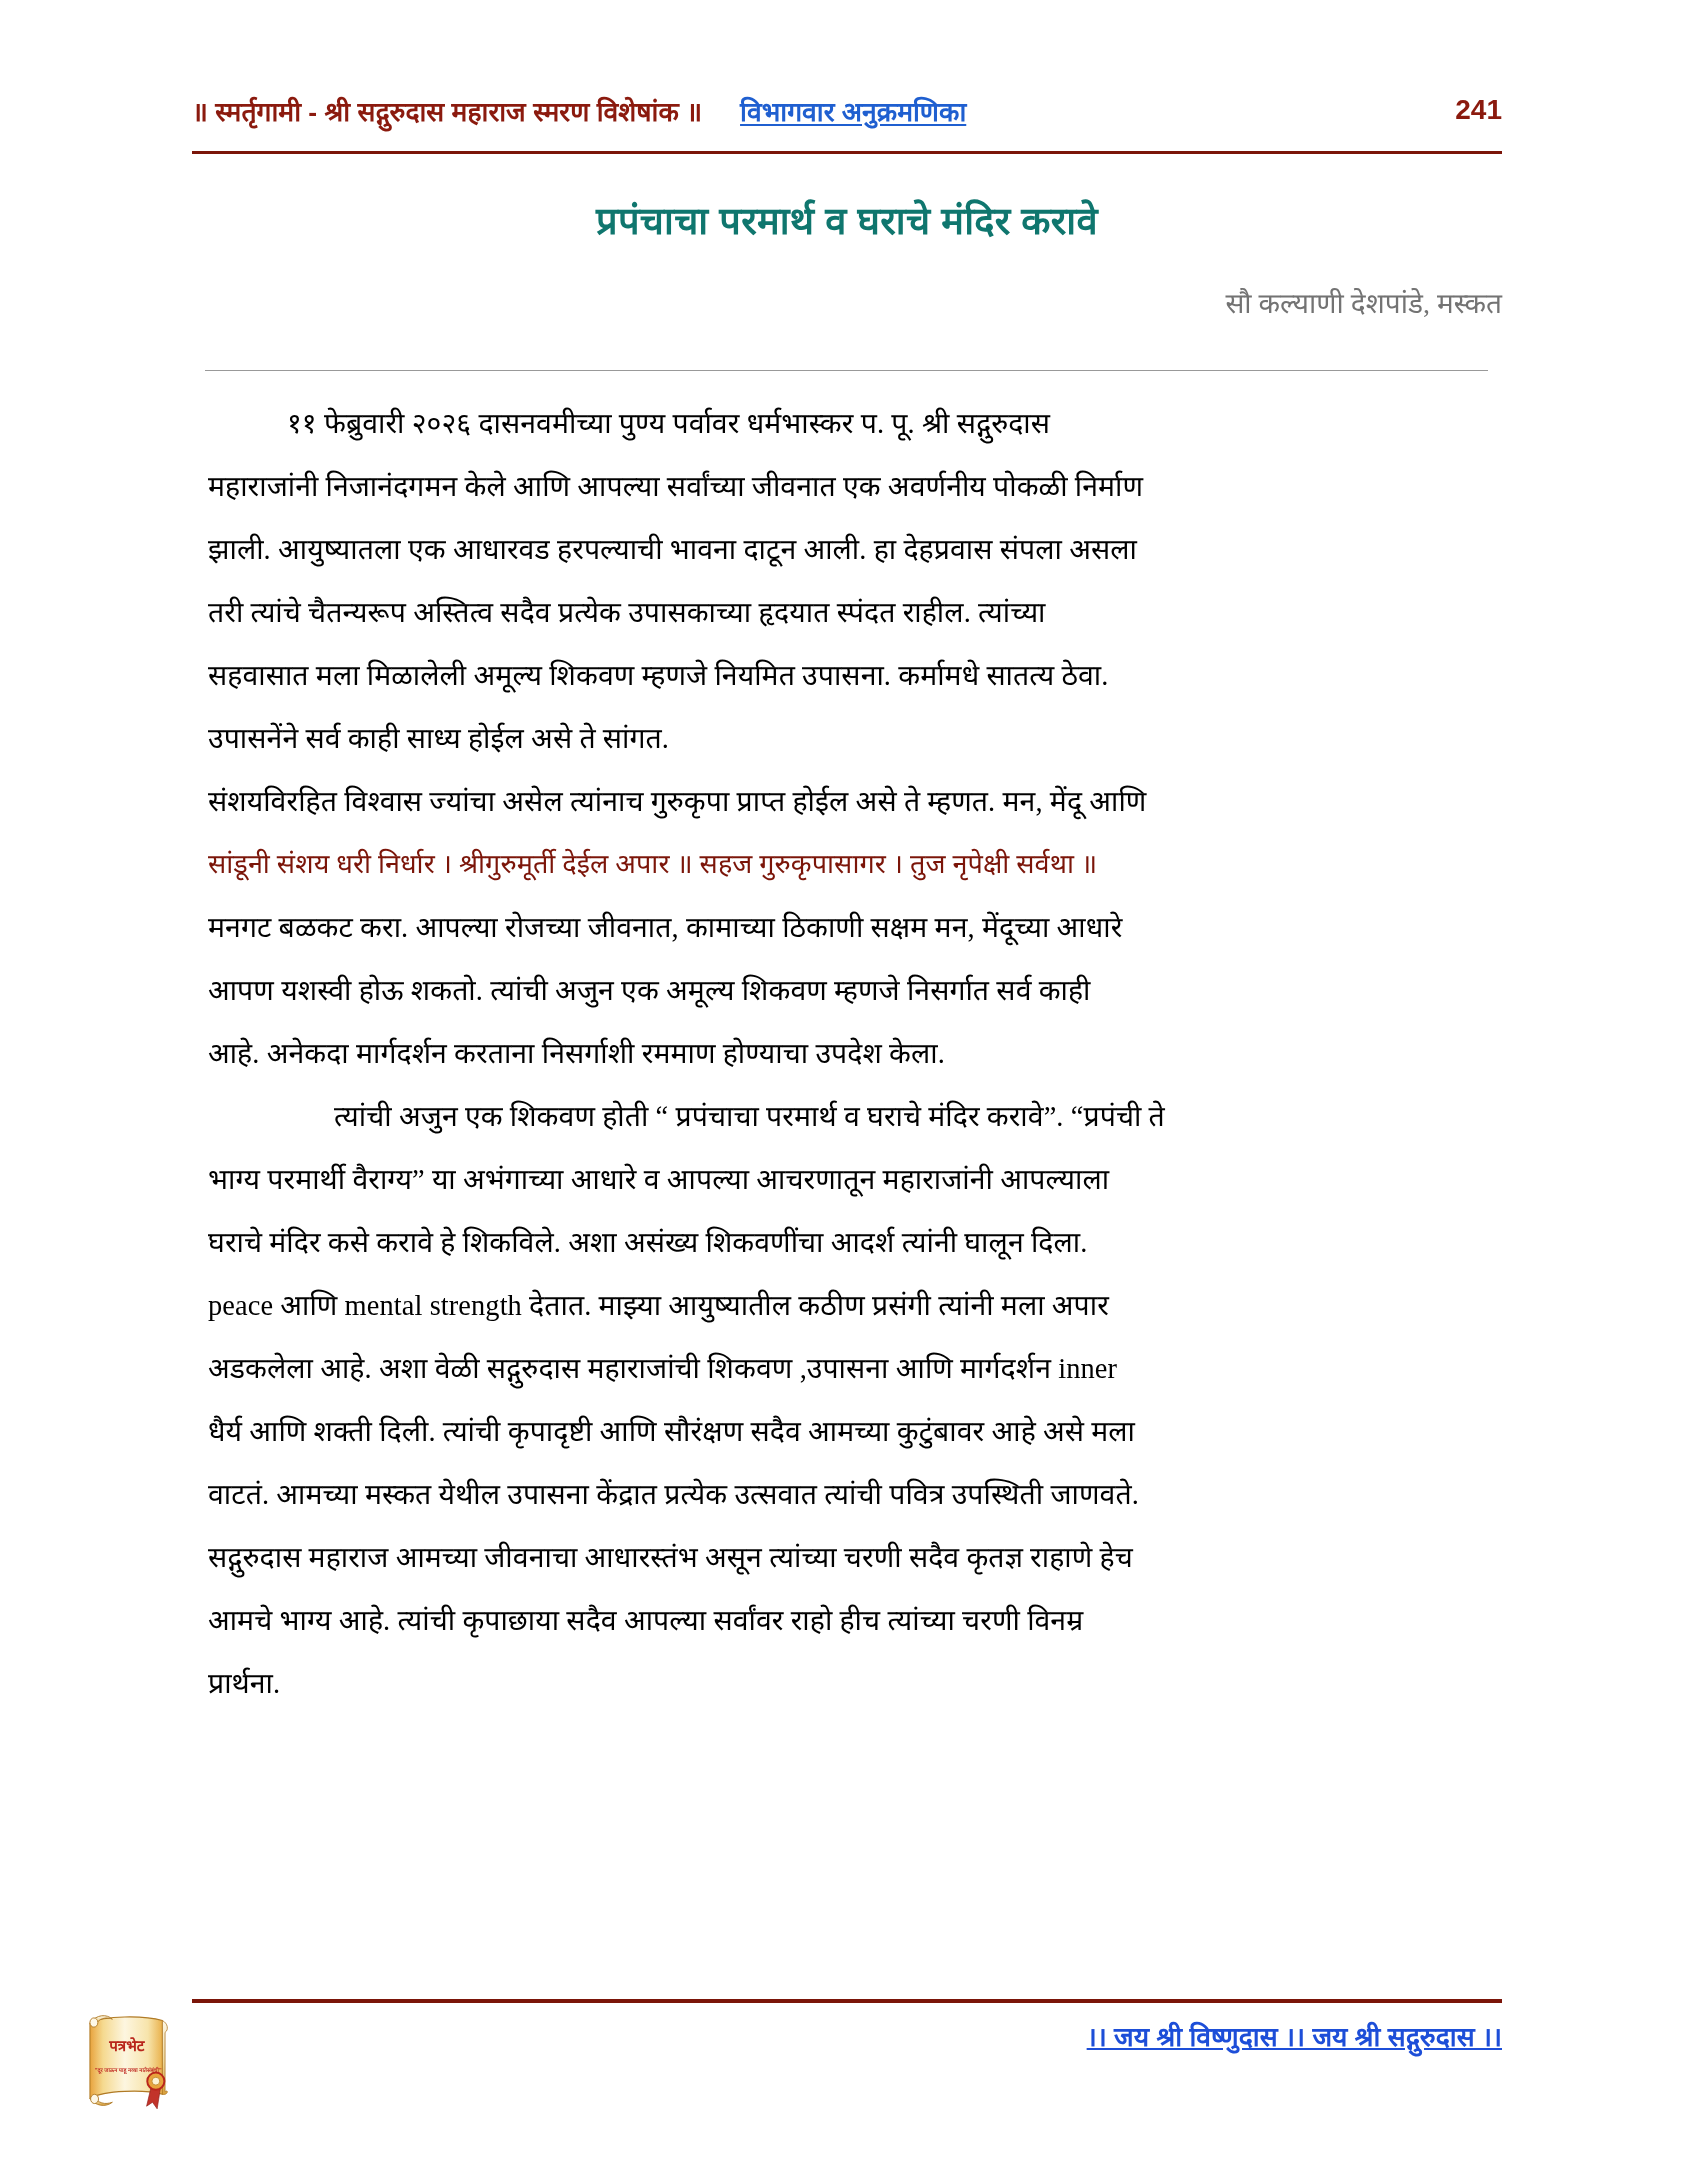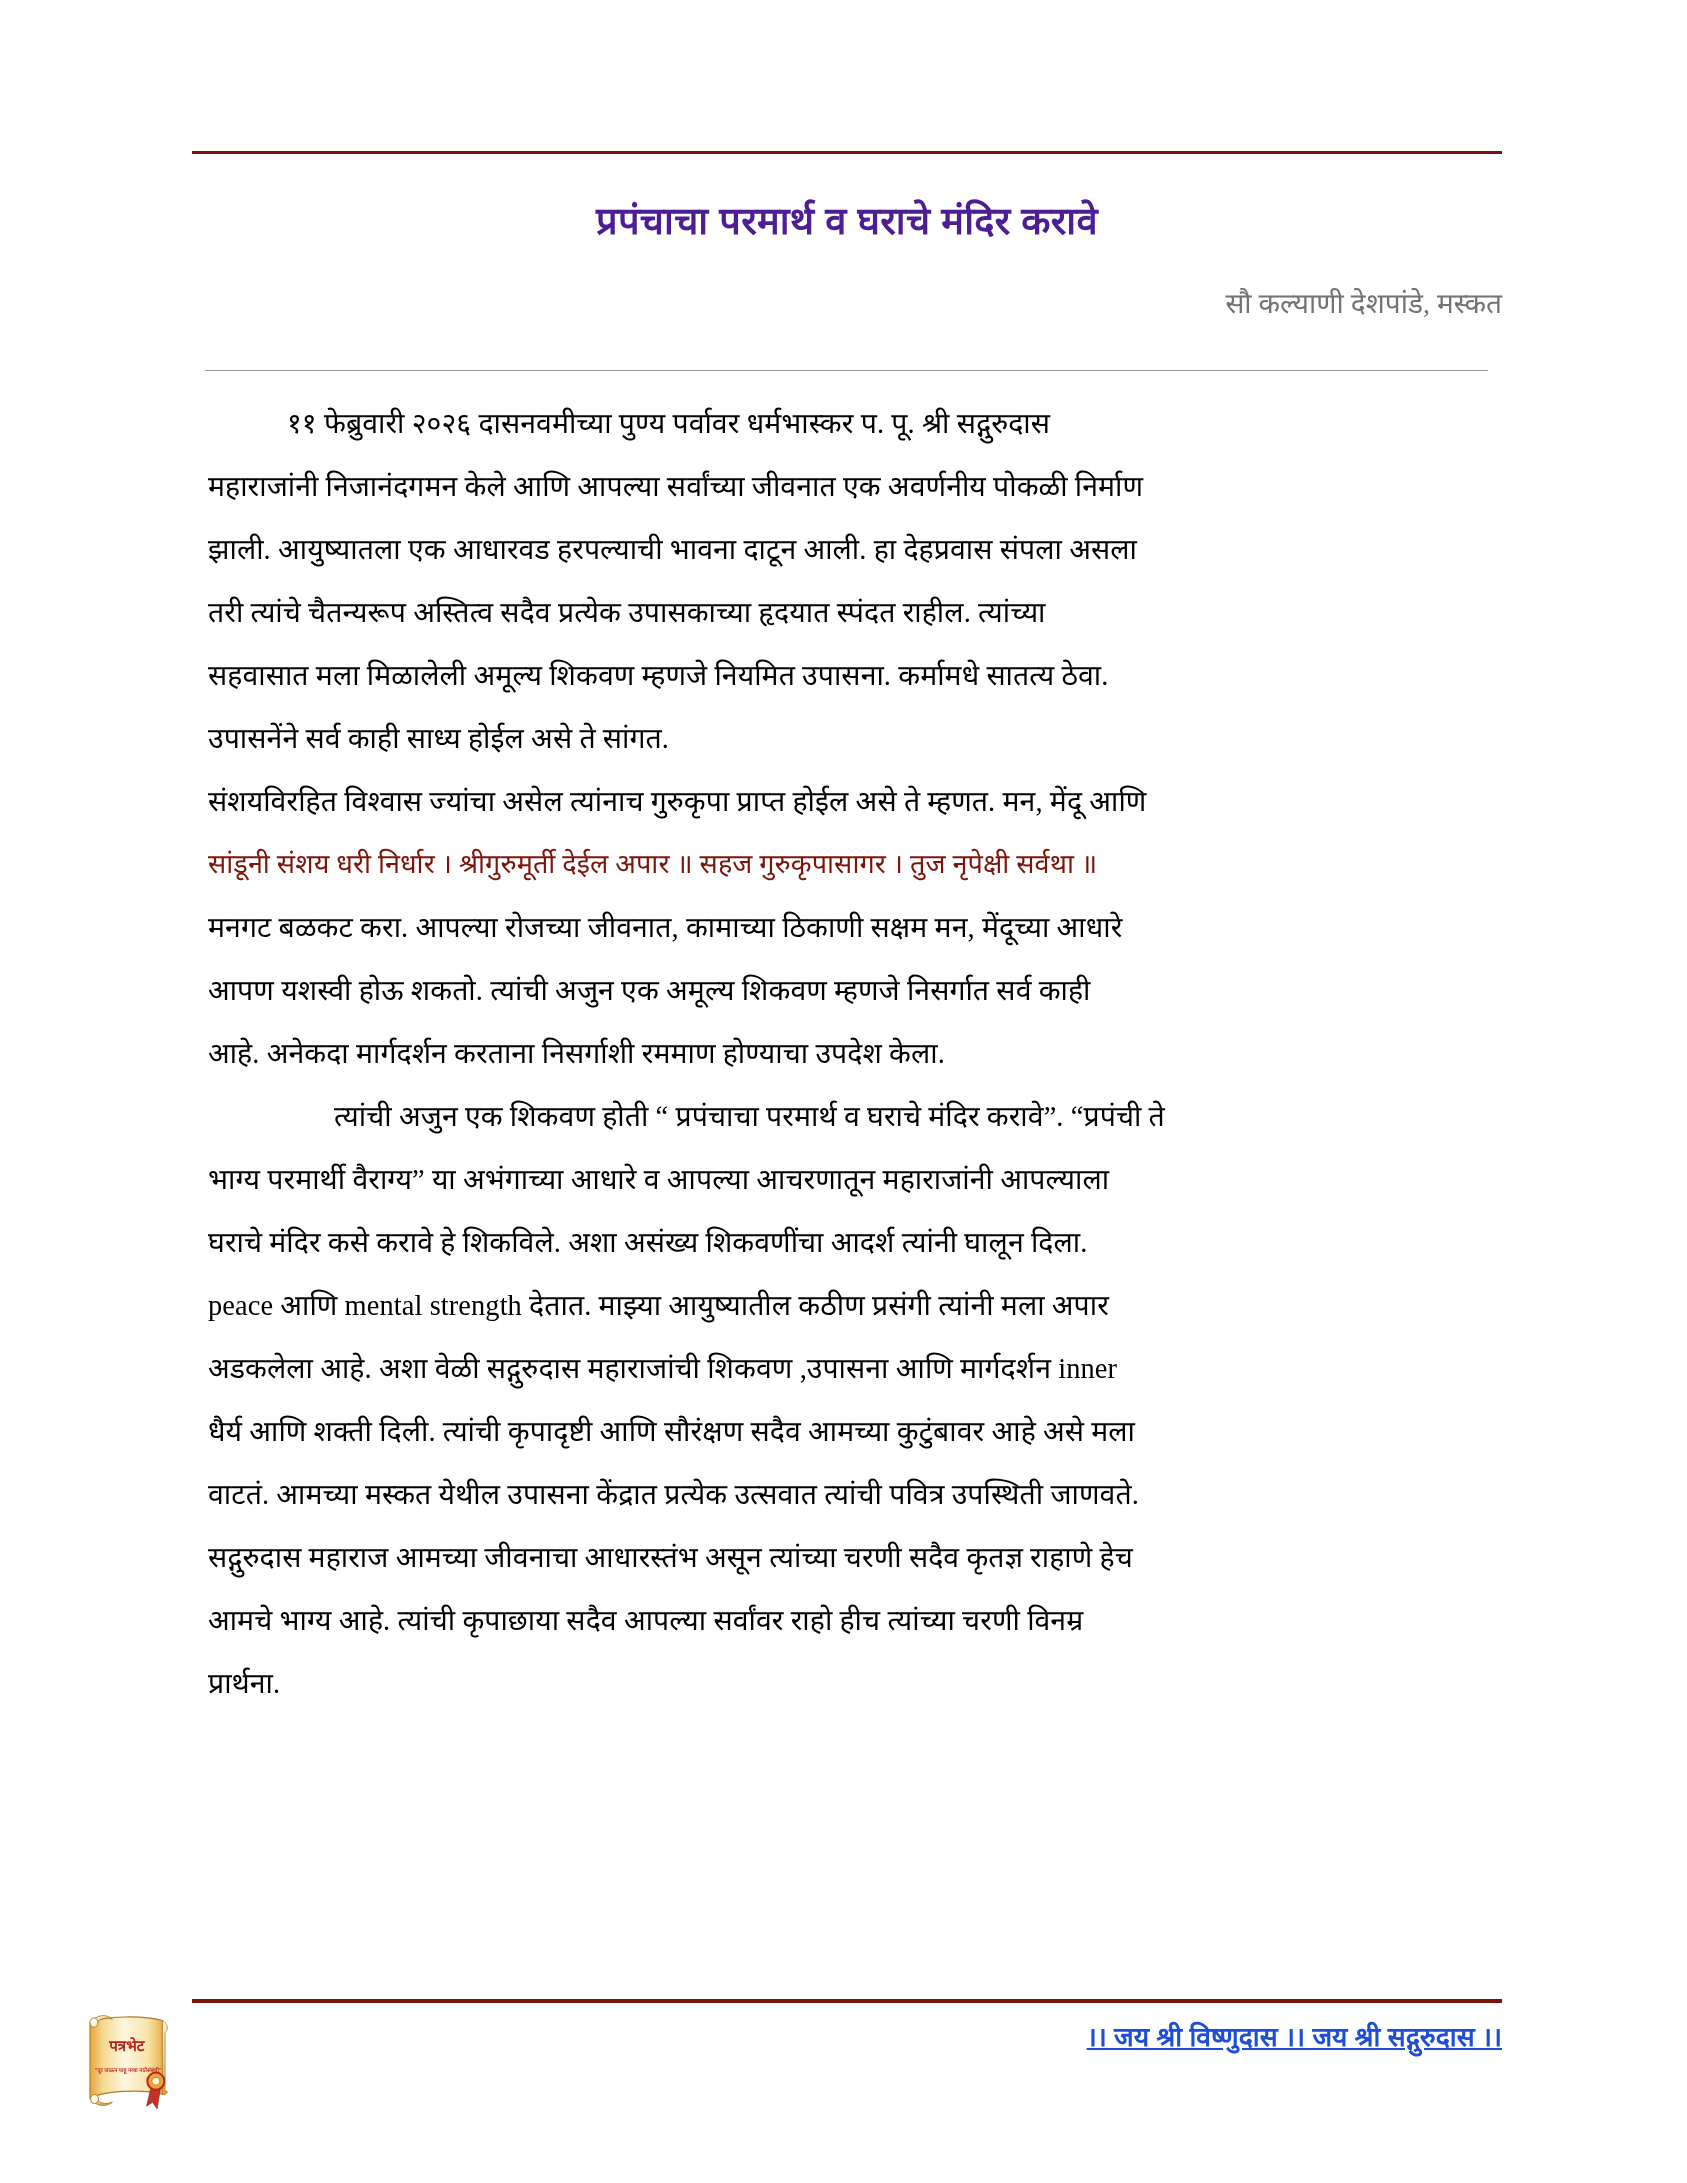--- a/index.html
+++ b/index.html
@@ -75,21 +75,21 @@
   
   .article-title {
     position: absolute;
     left: 192px;
     top: 193px;
     width: 1310px;
     text-align: center;
     font-family: "Liberation Sans", "DejaVu Sans", sans-serif;
     font-size: 38px;
     font-weight: 700;
-    color: #4c1d95;
+    color: #0f766e;
     letter-spacing: 0.3px;
   }
 
   .article-byline {
     position: absolute;
     left: 192px;
     top: 283px;
     width: 1310px;
     text-align: right;
     font-family: "Liberation Serif", "DejaVu Serif", serif;
@@ -160,20 +160,25 @@
     top: 2010px;
     width: 99px;
     height: 112px;
   }
 </style>
 </head>
 <body>
 
 <div class="page">
 
+  <div class="page-header">
+    <span class="header-title">॥ स्मर्तृगामी - श्री सद्गुरुदास महाराज स्मरण विशेषांक ॥</span>
+    <span class="header-index-link">विभागवार अनुक्रमणिका</span>
+    <span class="header-pageno">241</span>
+  </div>
   <div class="header-rule"></div>
 
   <div class="article-title">प्रपंचाचा परमार्थ व घराचे मंदिर करावे</div>
   <div class="article-byline">सौ कल्याणी देशपांडे, मस्कत</div>
   <div class="byline-rule"></div>
 
   <div class="body-block">
       <div class="tline indent-1">११ फेब्रुवारी २०२६ दासनवमीच्या पुण्य पर्वावर धर्मभास्कर प. पू.  श्री सद्गुरुदास</div>
       <div class="tline">महाराजांनी निजानंदगमन केले आणि आपल्या सर्वांच्या जीवनात एक अवर्णनीय पोकळी निर्माण</div>
       <div class="tline">झाली. आयुष्यातला एक आधारवड हरपल्याची भावना दाटून आली. हा देहप्रवास संपला असला</div>

